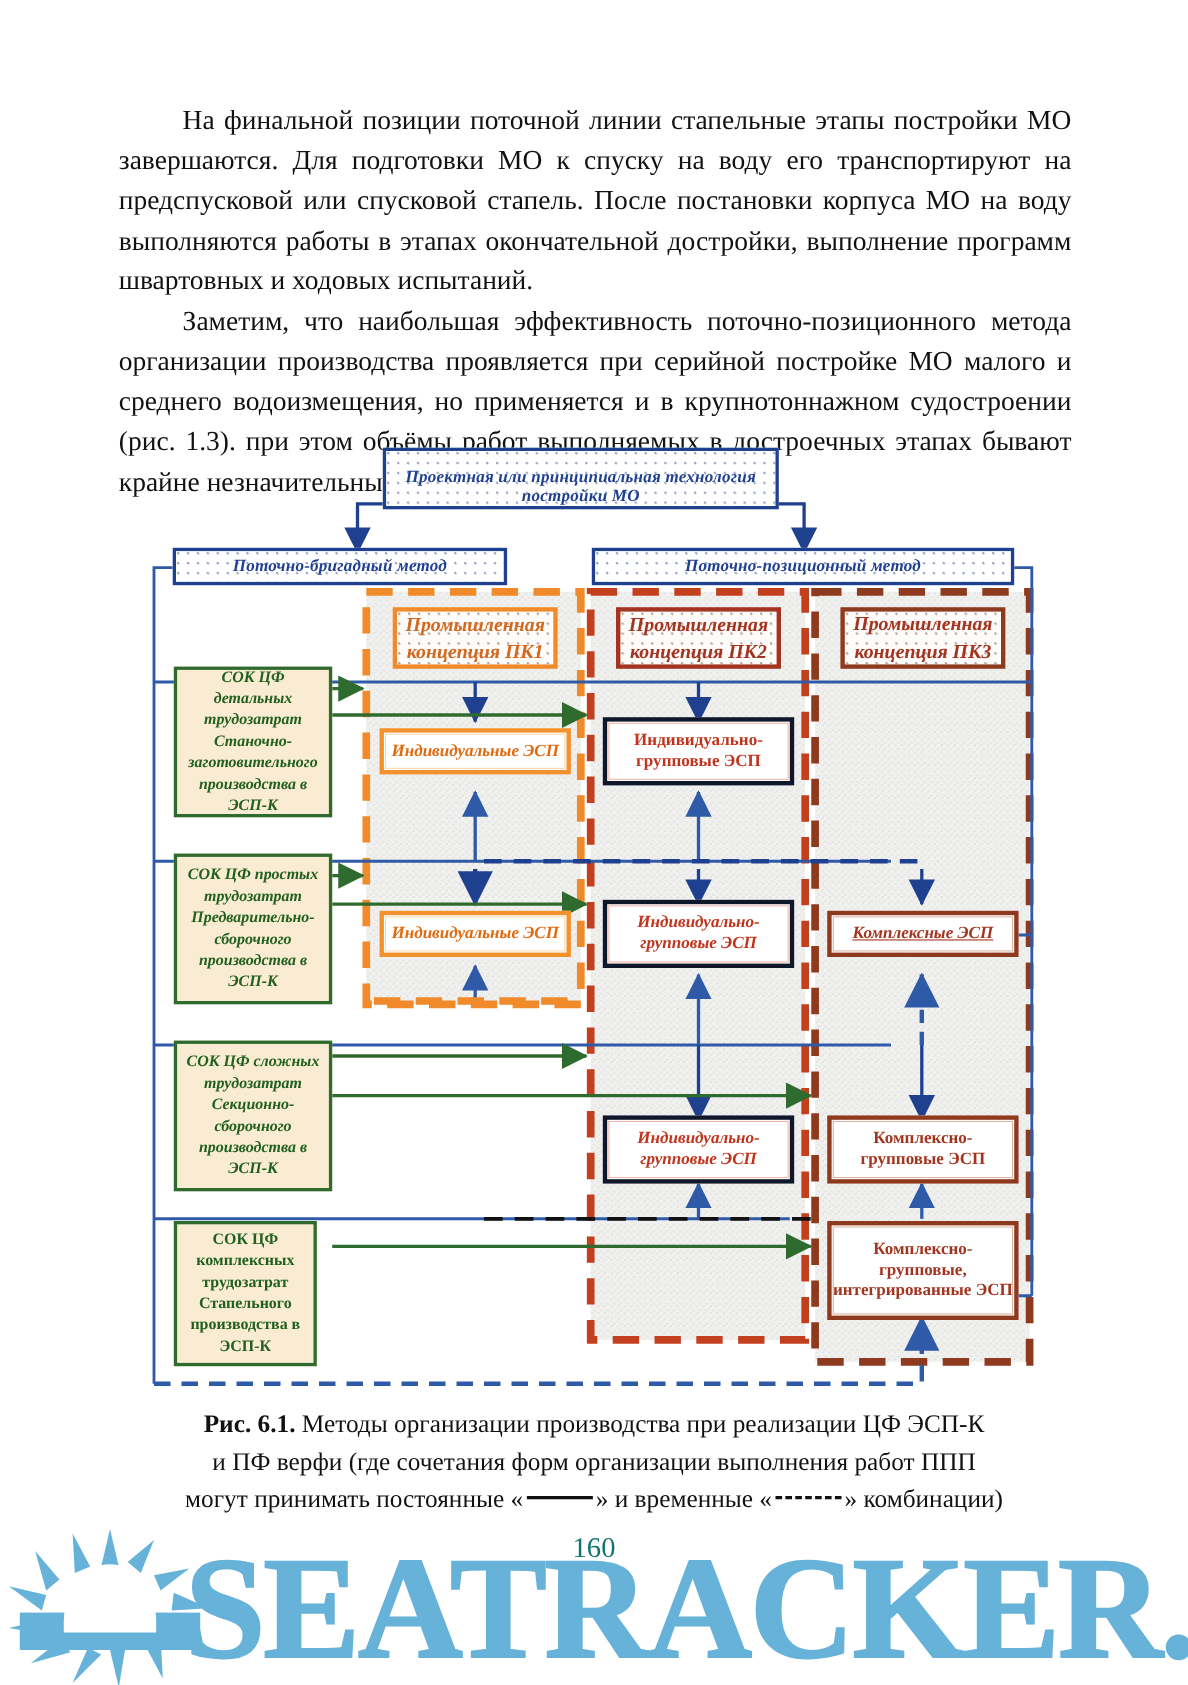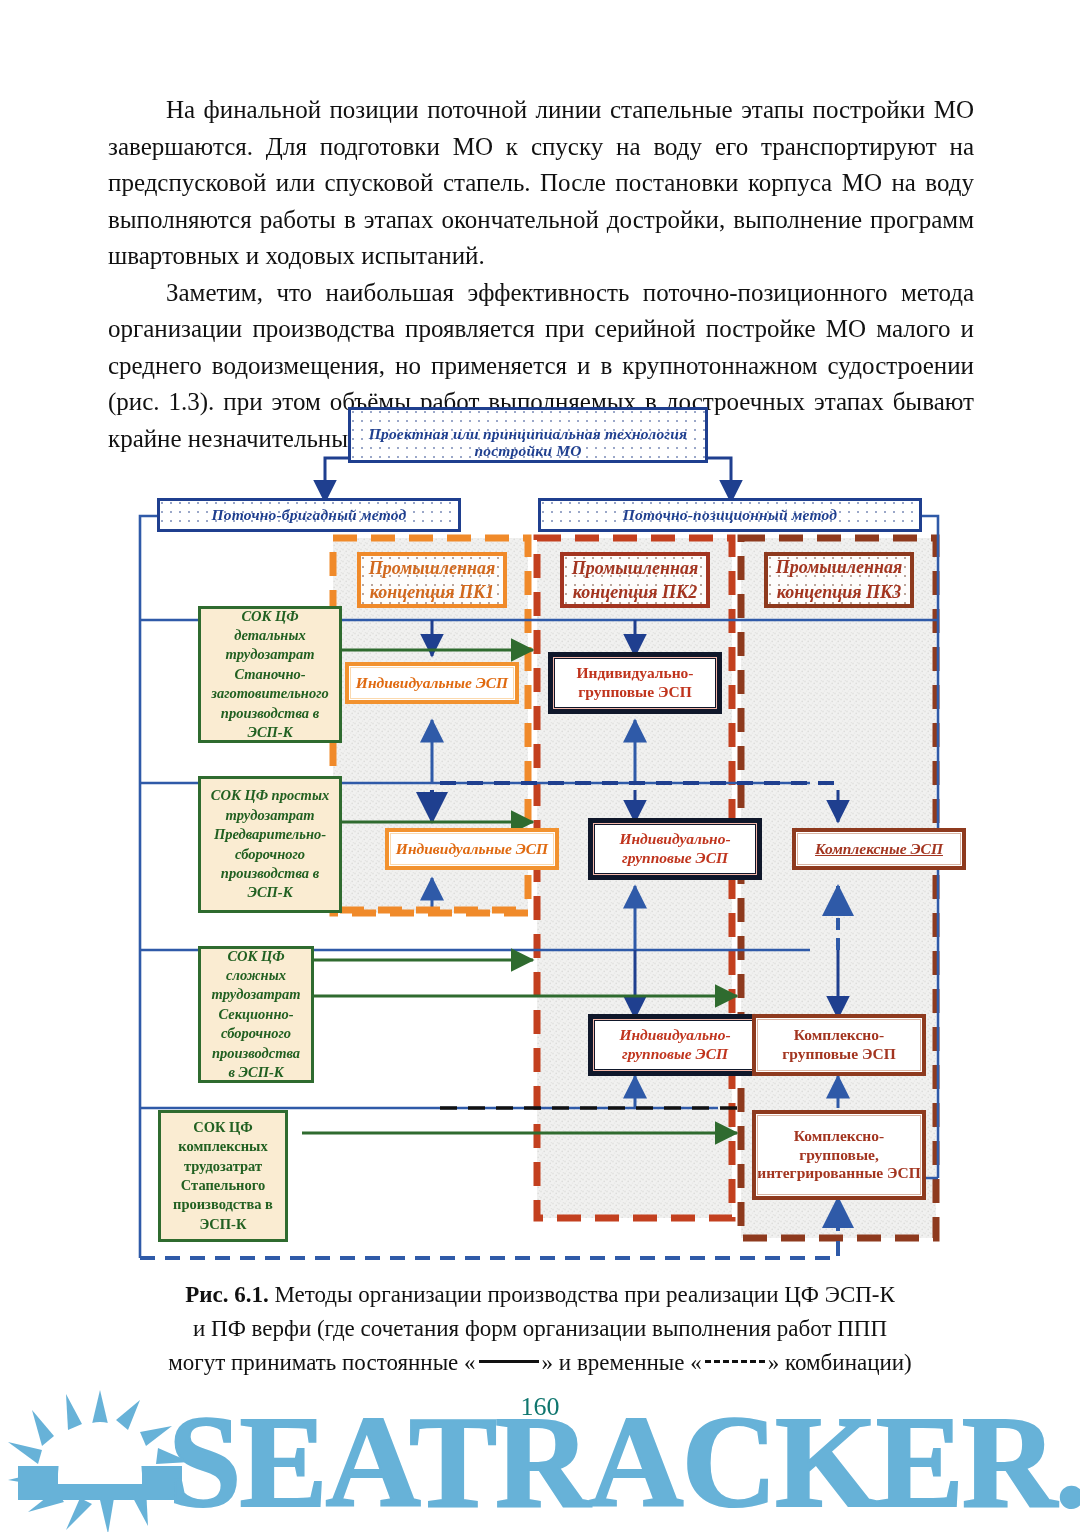--- a/index.html
+++ b/index.html
@@ -80,30 +80,30 @@
     font-weight:bold;
     font-size:15.5px;
     line-height:1.2;
   }
   .esp-orange{
     border:4px solid #f2922f;
     outline:1.5px solid #fbd9ae;outline-offset:-6px;
     color:#e06a10;font-style:italic;
   }
   .esp-red{
-    border:7px solid #0f172a;
+    border:4px solid #0f172a;
     outline:1.5px solid #f4b8aa;outline-offset:-6px;
     color:#c0341d;
   }
   .esp-brown{
     border:4px solid #8e3a1e;
     outline:1.5px solid #d9b5a4;outline-offset:-6px;
     color:#a33520;
   }
-  .ital{font-style:italic;margin-left:40px;}
+  .ital{font-style:italic;}
 
   
   .caption{
     position:absolute;left:110px;top:1278px;width:860px;
     text-align:center;font-size:23px;line-height:34px;color:#111;
   }
   .caption b{font-weight:bold;}
   .rule-solid{display:inline-block;width:60px;height:0;border-top:3px solid #111;
     vertical-align:middle;margin:0 3px;position:relative;top:-3px;}
   .rule-dash{display:inline-block;width:60px;height:0;
@@ -236,21 +236,21 @@
     <div class="node pk-box pk3" style="left:764px;top:154px;width:150px;height:56px;">
       <span>Промышленная концепция ПК3</span>
     </div>
 
     <div class="node green-box ital" style="left:158px;top:208px;width:144px;height:137px;">
       <span>СОК ЦФ детальных трудозатрат Станочно-заготовительного производства в ЭСП-К</span>
     </div>
     <div class="node green-box ital" style="left:158px;top:378px;width:144px;height:137px;">
       <span>СОК ЦФ простых трудозатрат Предварительно-сборочного производства в ЭСП-К</span>
     </div>
-    <div class="node green-box ital" style="left:158px;top:548px;width:116px;height:137px;justify-content:flex-end;">
+    <div class="node green-box ital" style="left:158px;top:548px;width:144px;height:137px;justify-content:flex-end;">
       <span>СОК ЦФ сложных трудозатрат Секционно-сборочного производства в ЭСП-К</span>
     </div>
     <div class="node green-box" style="left:158px;top:712px;width:130px;height:132px;">
       <span>СОК ЦФ комплексных трудозатрат Стапельного производства в ЭСП-К</span>
     </div>
 
     <div class="node esp esp-orange" style="left:345px;top:264px;width:174px;height:42px;">
       <span>Индивидуальные ЭСП</span>
     </div>
     <div class="node esp esp-red" style="left:548px;top:254px;width:174px;height:62px;">

